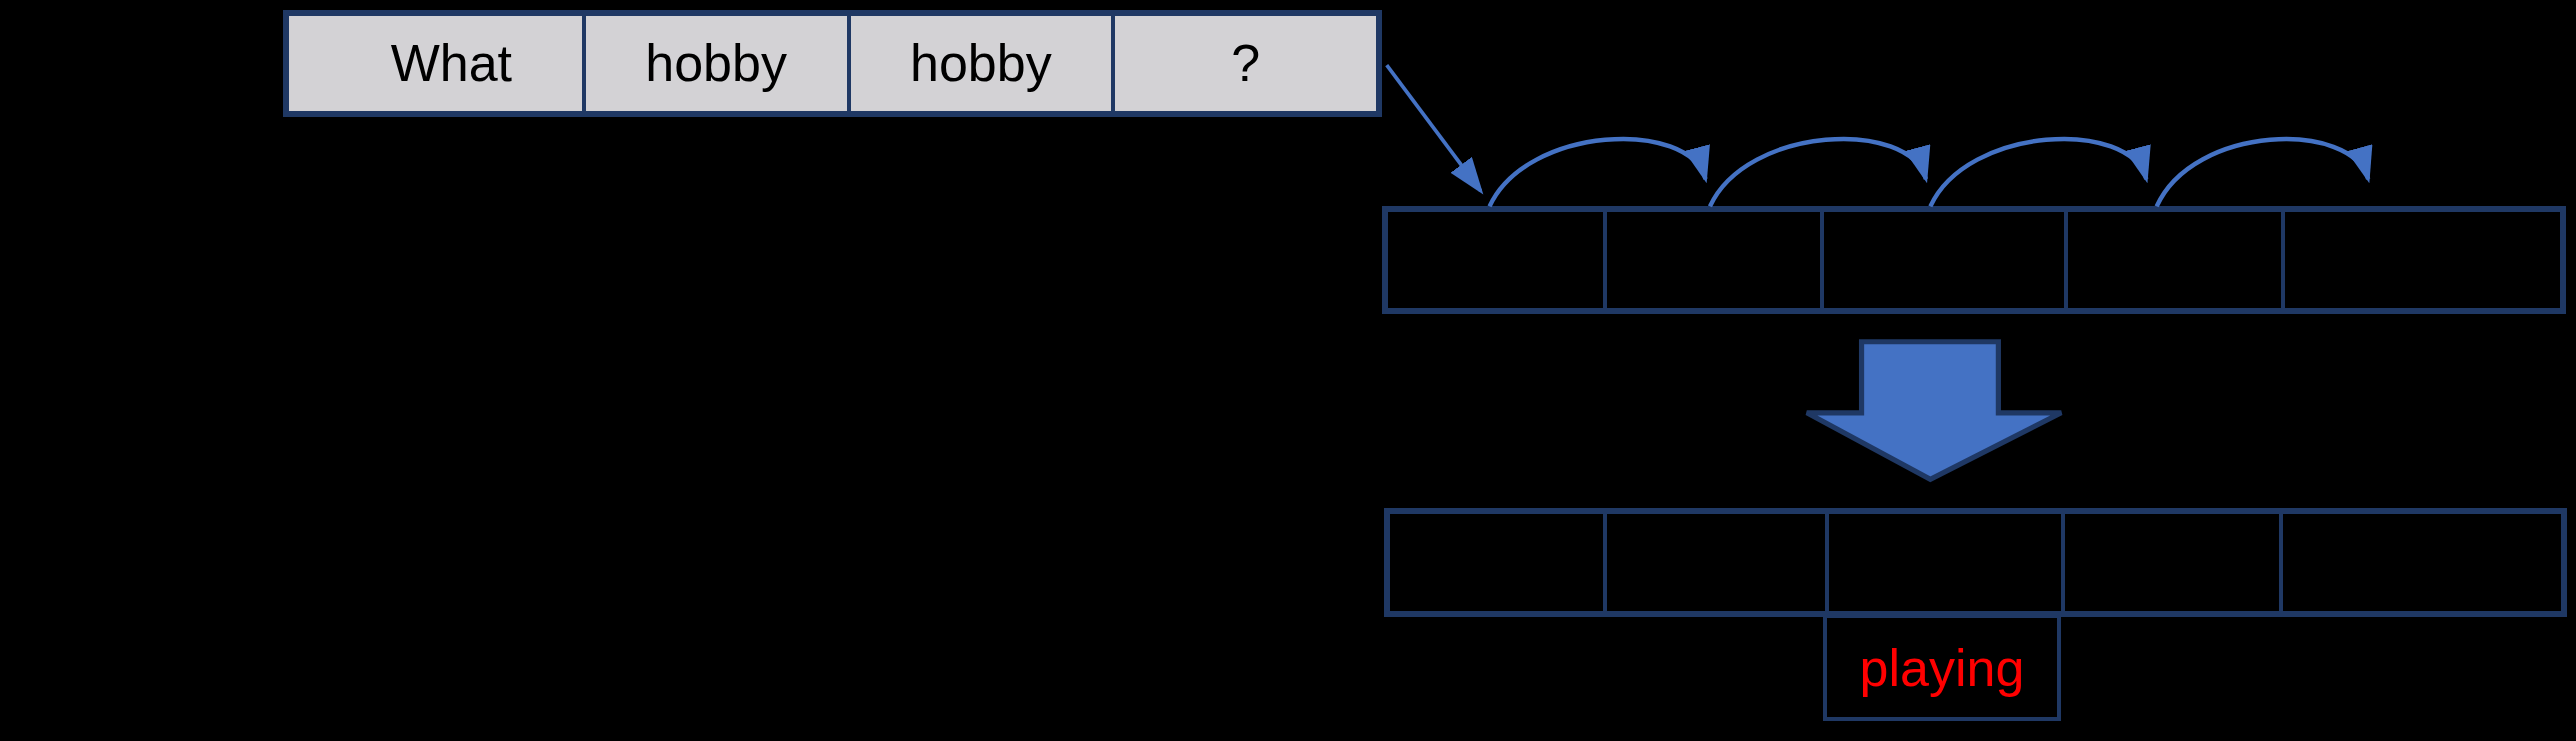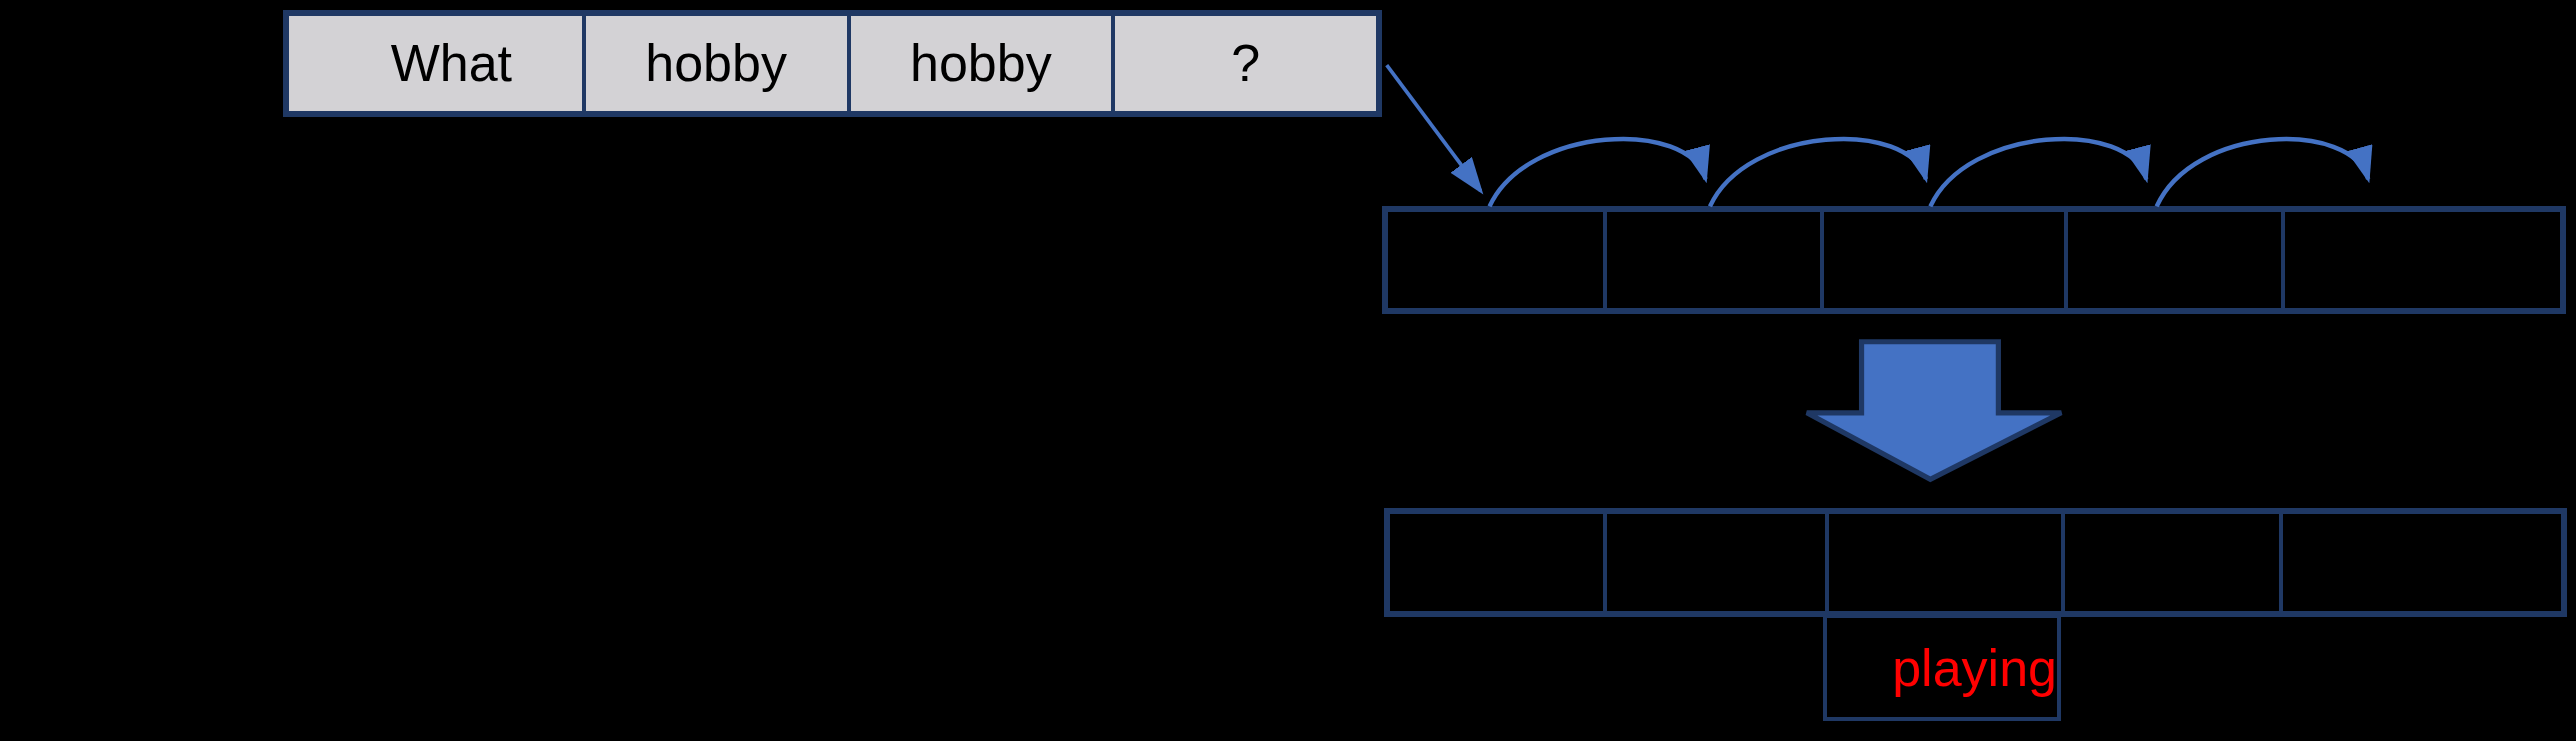--- a/index.html
+++ b/index.html
@@ -48,21 +48,21 @@
     border-left:4.4px solid var(--box-border);
     background:transparent;
   }
   .token-cell:first-child{border-left:none;}
   .top .c1{width:217px;} .top .c2{width:220px;} .top .c3{width:247px;} .top .c4{width:219px;} .top .c5{width:282px;}
   .bottom .c1{width:215px;} .bottom .c2{width:224px;} .bottom .c3{width:238px;} .bottom .c4{width:220px;} .bottom .c5{width:285px;}
   
   .output-box{
     position:absolute;left:1823px;top:614px;width:238px;height:107px;
     border:4.4px solid var(--box-border);
-    display:flex;align-items:center;justify-content:flex-end;
+    display:flex;align-items:center;justify-content:center;
     background:transparent;
   }
   .output-word{
     color:var(--output-text);
     font-size:52px;line-height:1;
   }
   
   .overlay{
     position:absolute;left:0;top:0;width:2576px;height:742px;
     pointer-events:none;

